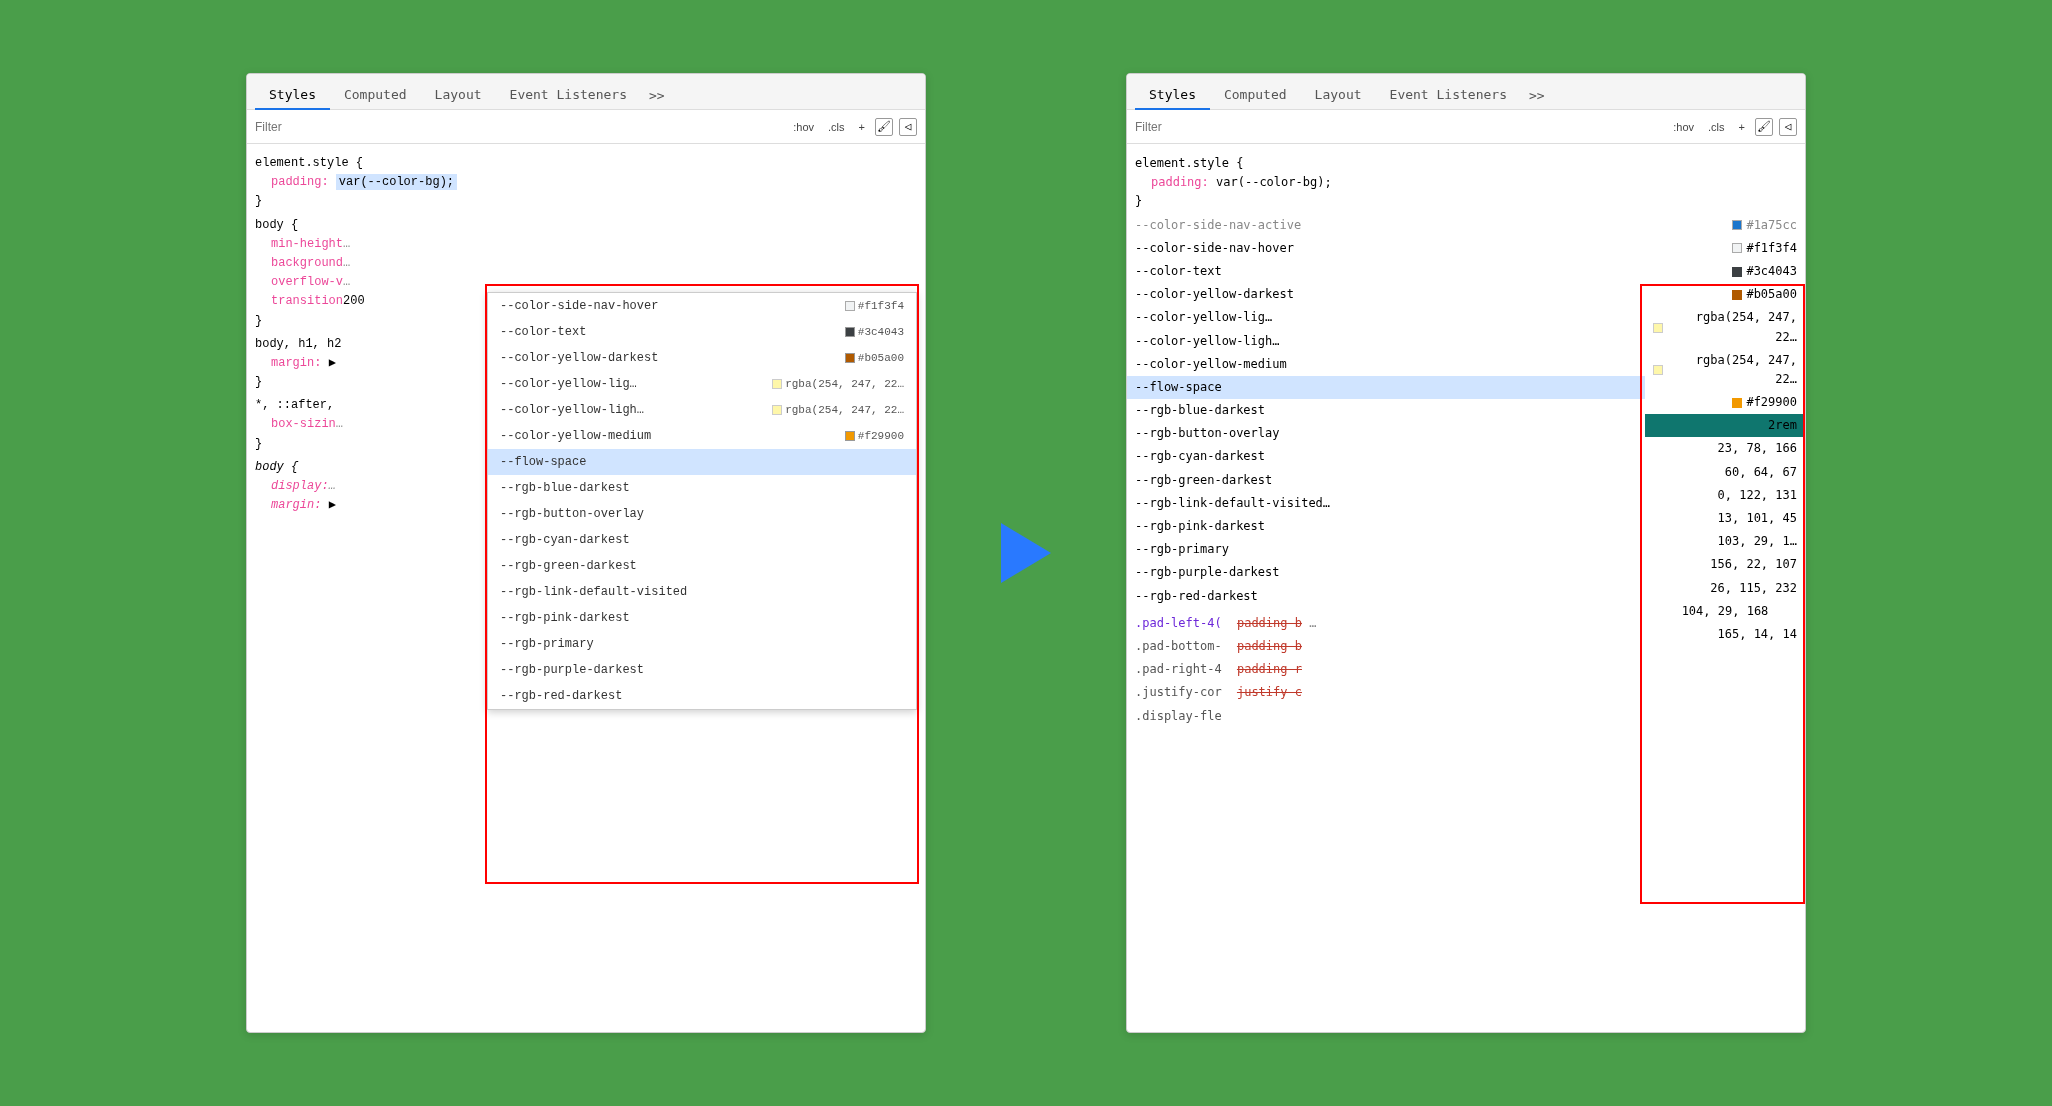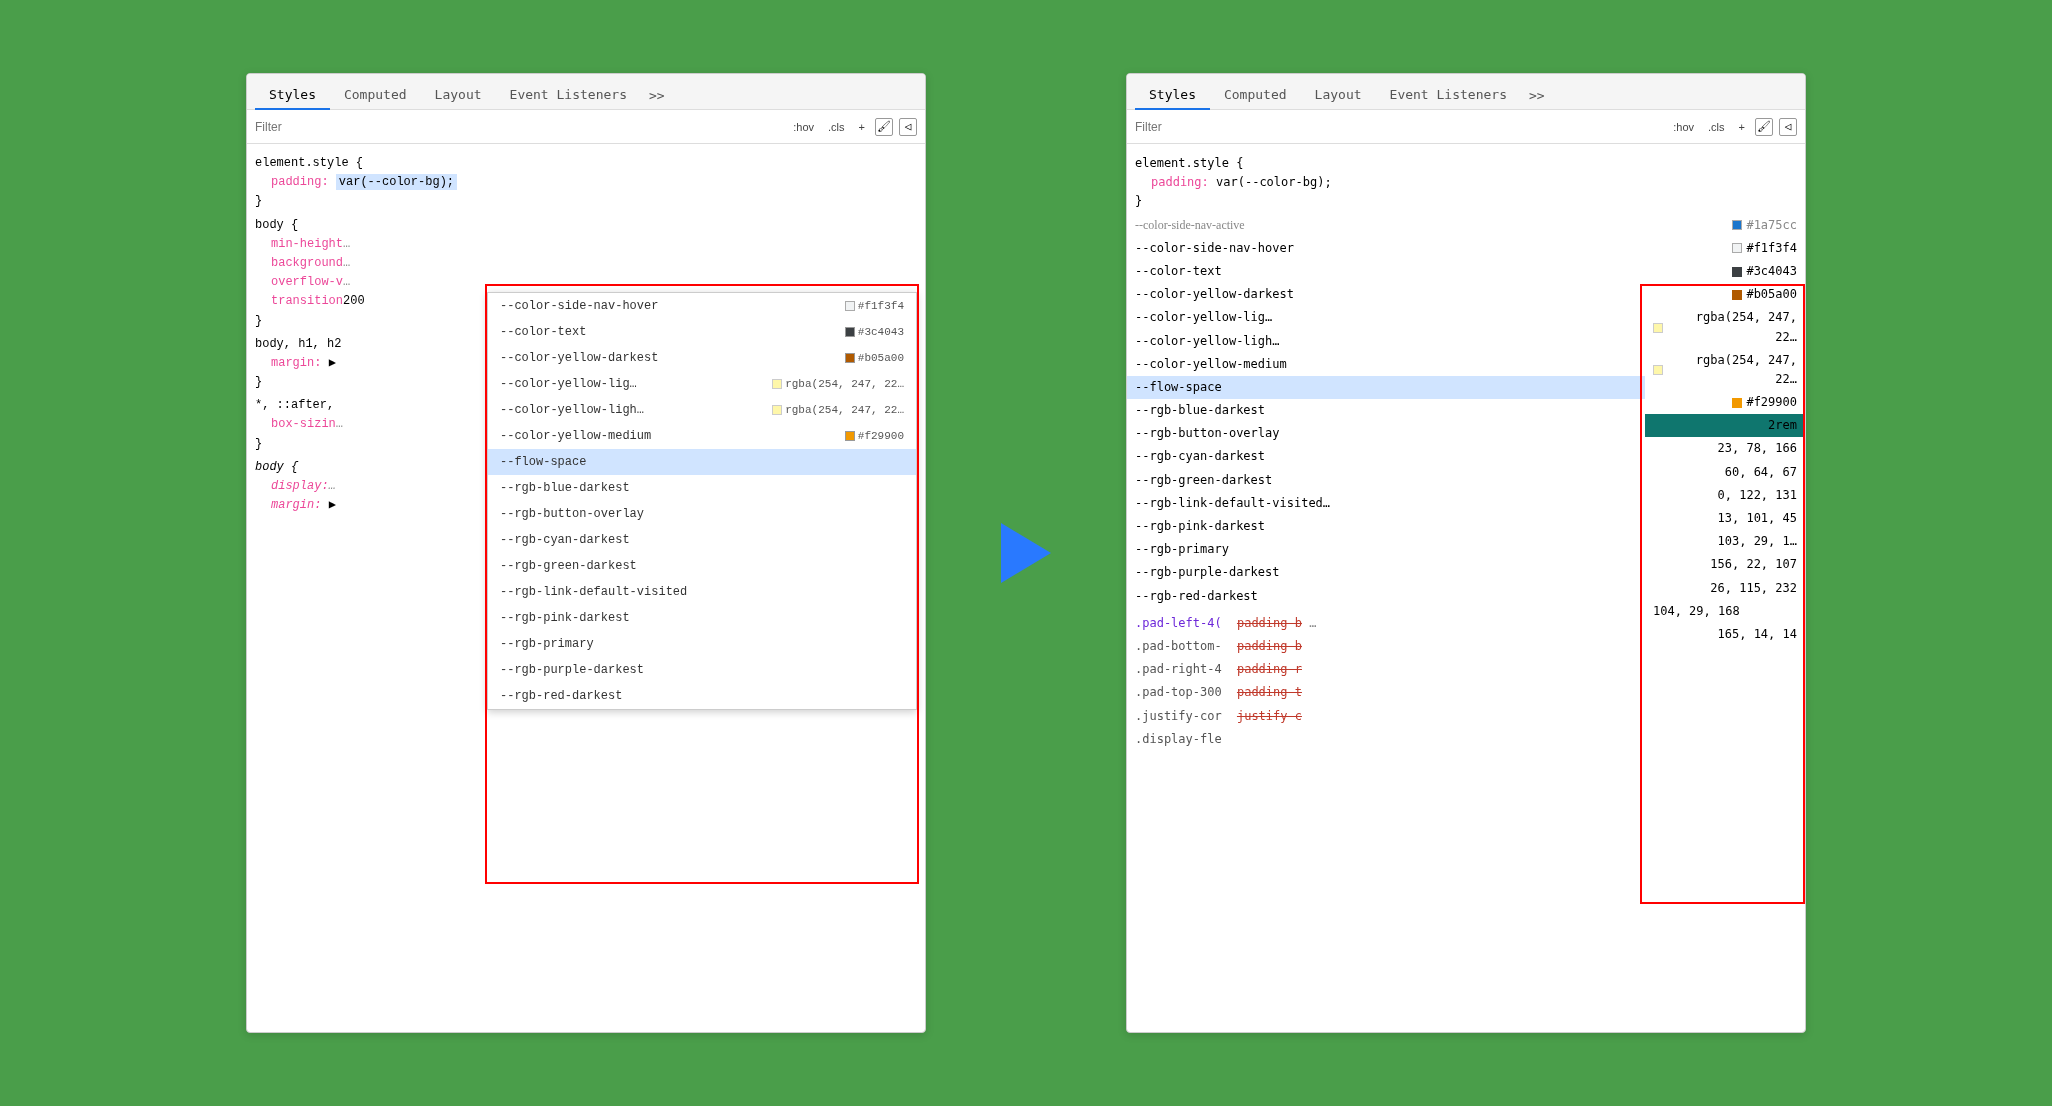--- a/index.html
+++ b/index.html
@@ -380,21 +380,21 @@
           <span class="prop-name">padding:</span>
           <span> var(--color-bg);</span>
         </div>
         <div><span class="rule-brace">}</span></div>
       </div>
 
       <div style="display:flex; font-size:12px; line-height:1.6;">
 
         <div style="flex:1; overflow:hidden;">
 
-          <div style="color:#888; padding:2px 8px; overflow:hidden; text-overflow:ellipsis; white-space:nowrap;font-family:Liberation Serif, serif;">--color-side-nav-active</div>
+          <div style="color:#888; padding:2px 8px; overflow:hidden; text-overflow:ellipsis; white-space:nowrap;">--color-side-nav-active</div>
           <div style="padding:2px 8px;">--color-side-nav-hover</div>
           <div style="padding:2px 8px;">--color-text</div>
           <div style="padding:2px 8px;">--color-yellow-darkest</div>
           <div style="padding:2px 8px;">--color-yellow-lig…</div>
           <div style="padding:2px 8px;">--color-yellow-ligh…</div>
           <div style="padding:2px 8px;">--color-yellow-medium</div>
           <div style="padding:2px 8px; background:#d0e4ff;">--flow-space</div>
           <div style="padding:2px 8px;">--rgb-blue-darkest</div>
           <div style="padding:2px 8px;">--rgb-button-overlay</div>
           <div style="padding:2px 8px;">--rgb-cyan-darkest</div>
@@ -413,24 +413,20 @@
             </div>
             <div style="padding:2px 8px;">
               <span style="color:#555;">.pad-bottom-</span>
               <span style="color:#c0392b; margin-left:8px; text-decoration:line-through;">padding-b</span>
             </div>
             <div style="padding:2px 8px;">
               <span style="color:#555;">.pad-right-4</span>
               <span style="color:#c0392b; margin-left:8px; text-decoration:line-through;">padding-r</span>
             </div>
             <div style="padding:2px 8px;">
-              <span style="color:#555;">.pad-top-300</span>
-              <span style="color:#c0392b; margin-left:8px; text-decoration:line-through;">padding-t</span>
-            </div>
-            <div style="padding:2px 8px;">
               <span style="color:#555;">.justify-cor</span>
               <span style="color:#c0392b; margin-left:8px; text-decoration:line-through;">justify-c</span>
             </div>
             <div style="padding:2px 8px;">
               <span style="color:#555;">.display-fle</span>
             </div>
           </div>
         </div>
 
         <div style="width:160px; text-align:right; overflow:hidden;">
@@ -457,21 +453,21 @@
             <span style="display:inline-block;width:10px;height:10px;background:#f29900;margin-right:4px;"></span>#f29900
           </div>
           <div style="padding:2px 8px; background:#0f766e; text-align:right;">2rem</div>
           <div style="padding:2px 8px; text-align:right;">23, 78, 166</div>
           <div style="padding:2px 8px; text-align:right;">60, 64, 67</div>
           <div style="padding:2px 8px; text-align:right;">0, 122, 131</div>
           <div style="padding:2px 8px; text-align:right;">13, 101, 45</div>
           <div style="padding:2px 8px; text-align:right;">103, 29, 1…</div>
           <div style="padding:2px 8px; text-align:right;">156, 22, 107</div>
           <div style="padding:2px 8px; text-align:right;">26, 115, 232</div>
-          <div style="padding:2px 8px; text-align:left;">104, 29, 168</div>
+          <div style="padding:2px 8px; text-align:center;">104, 29, 168</div>
           <div style="padding:2px 8px; text-align:right;">165, 14, 14</div>
         </div>
       </div>
 
     </div>
 
     <div class="red-outline-box" style="right:0px; top:140px; width:165px; height:620px;"></div>
   </div>
 </div>
 

